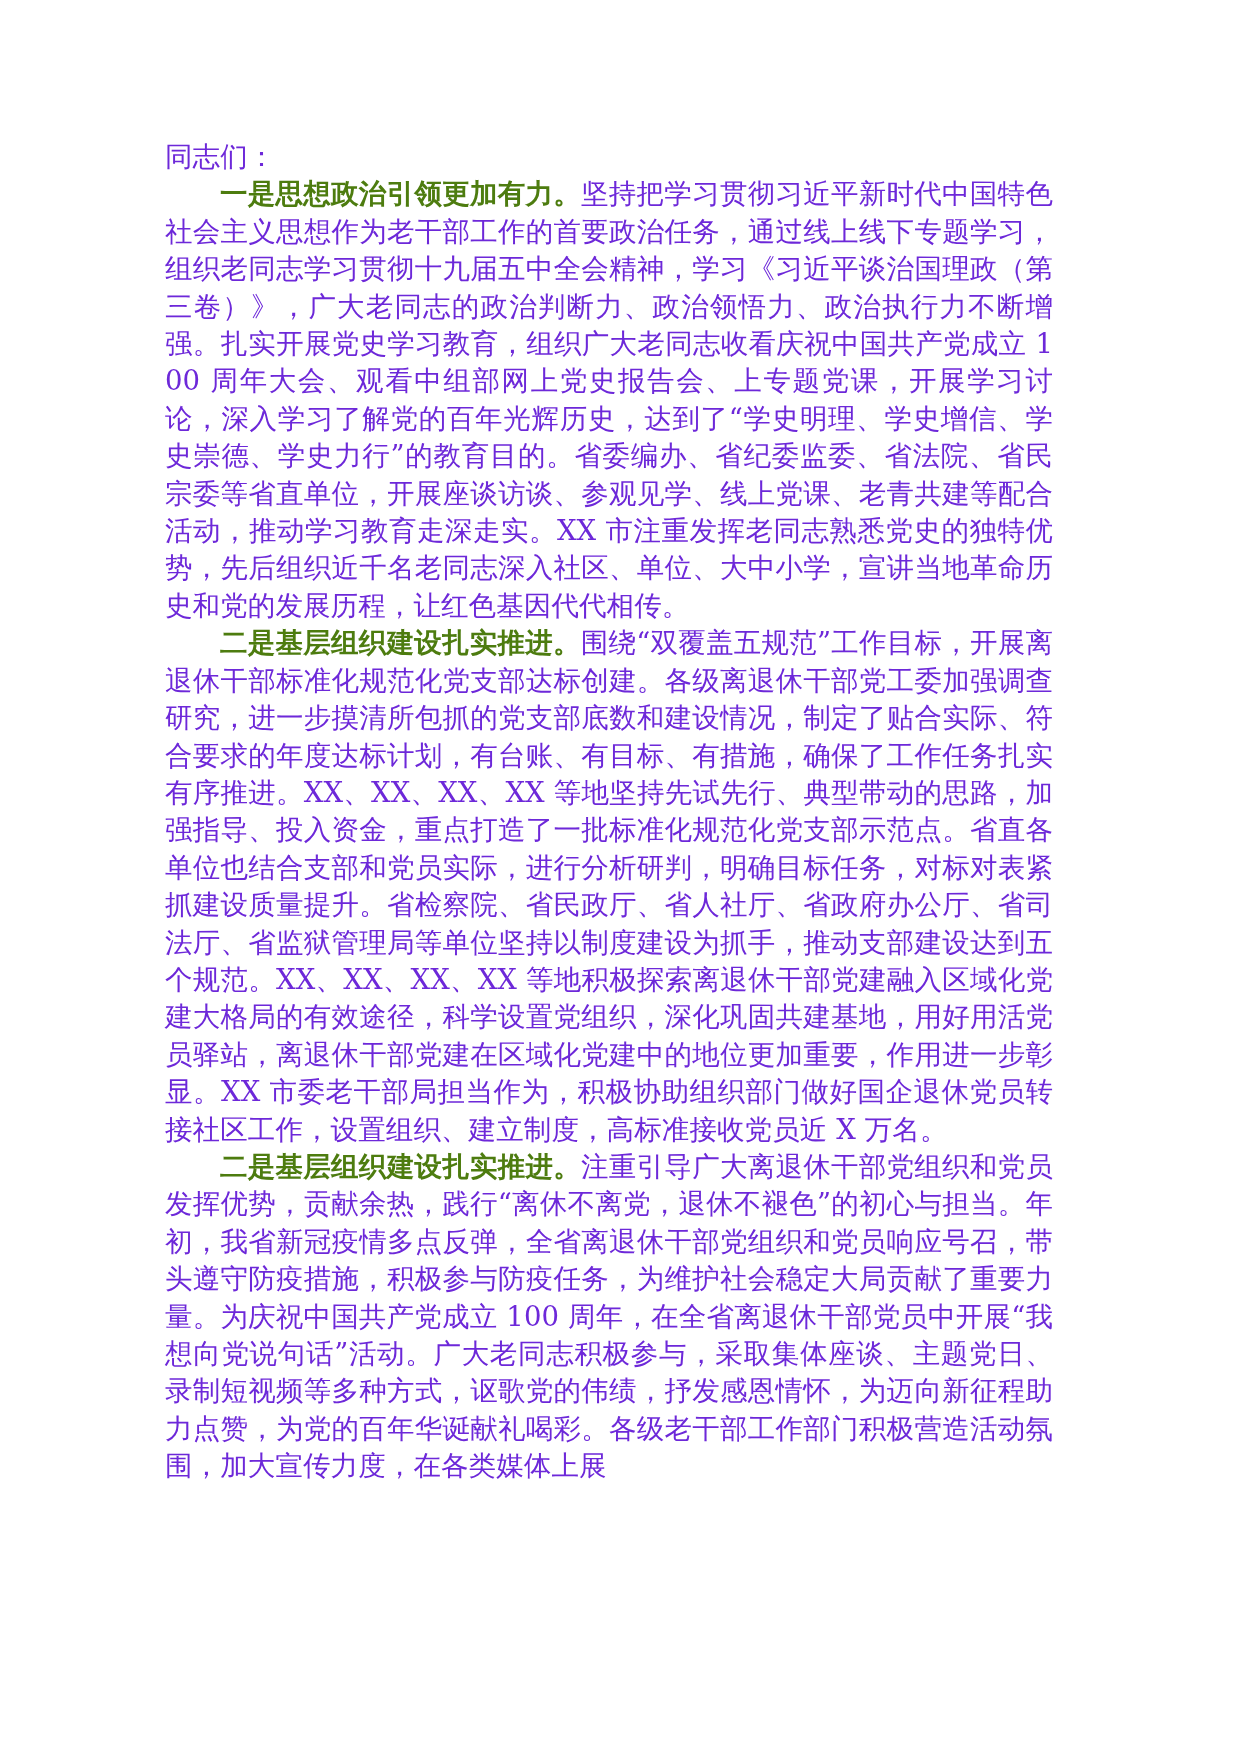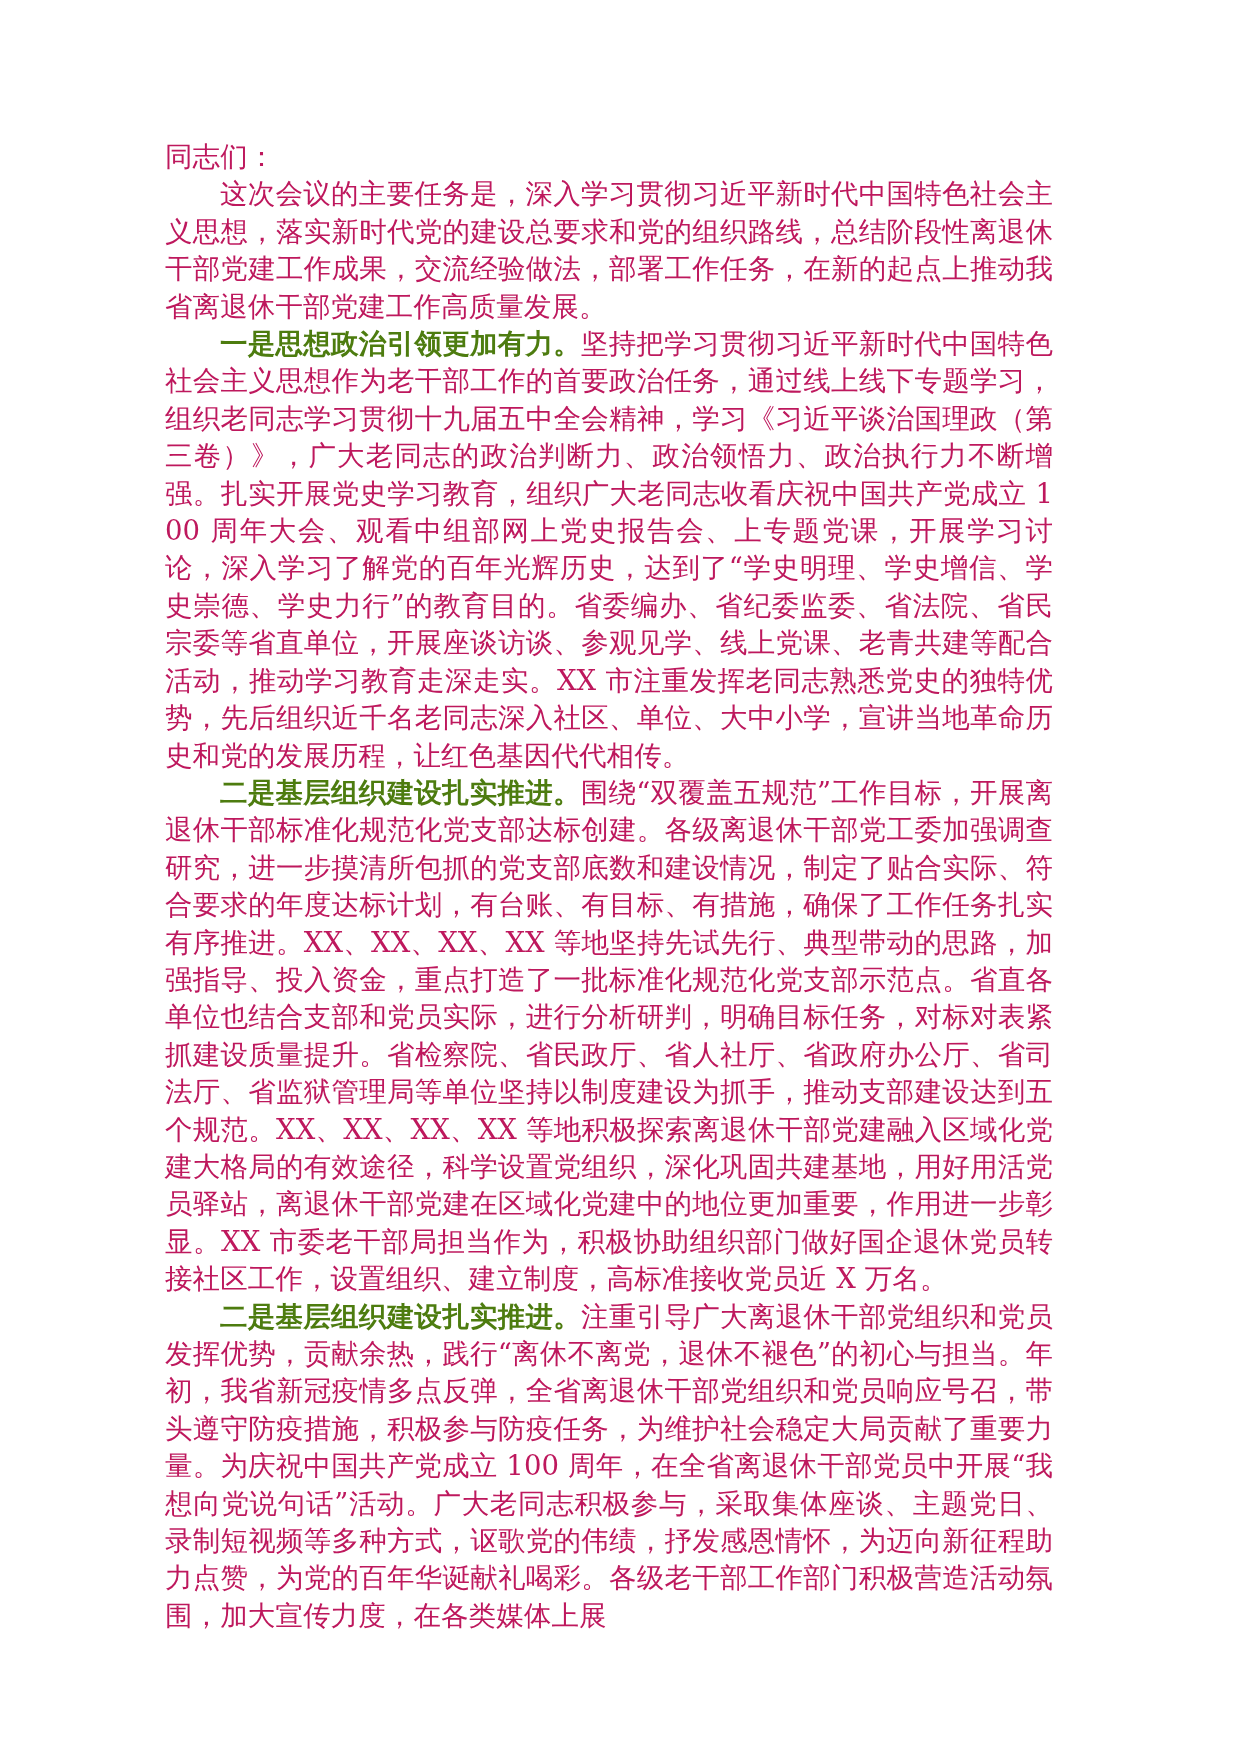--- a/index.html
+++ b/index.html
@@ -47,36 +47,33 @@
   }
   p.body-para {
     text-indent: 2em;
   }
   .lead {
     font-weight: 700;
     color: #4d7c0f;
   }
   .runtext {
     font-weight: 400;
-    color: #be185d;
+    color: #6d28d9;
   }
 </style>
 </head>
 <body>
 
 <div id="page">
   <div id="content">
 
     <p class="para salutation">
       <span class="runtext">同志们：</span>
     </p>
 
-    <p class="para body-para">
-      <span class="runtext">这次会议的主要任务是，深入学习贯彻习近平新时代中国特色社会主义思想，落实新时代党的建设总要求和党的组织路线，总结阶段性离退休干部党建工作成果，交流经验做法，部署工作任务，在新的起点上推动我省离退休干部党建工作高质量发展。</span>
-    </p>
 
 
 
     <p class="para body-para">
       <span class="lead">一是思想政治引领更加有力。</span><span class="runtext">坚持把学习贯彻习近平新时代中国特色社会主义思想作为老干部工作的首要政治任务，通过线上线下专题学习，组织老同志学习贯彻十九届五中全会精神，学习《习近平谈治国理政（第三卷）》，广大老同志的政治判断力、政治领悟力、政治执行力不断增强。扎实开展党史学习教育，组织广大老同志收看庆祝中国共产党成立 100 周年大会、观看中组部网上党史报告会、上专题党课，开展学习讨论，深入学习了解党的百年光辉历史，达到了“学史明理、学史增信、学史崇德、学史力行”的教育目的。省委编办、省纪委监委、省法院、省民宗委等省直单位，开展座谈访谈、参观见学、线上党课、老青共建等配合活动，推动学习教育走深走实。XX 市注重发挥老同志熟悉党史的独特优势，先后组织近千名老同志深入社区、单位、大中小学，宣讲当地革命历史和党的发展历程，让红色基因代代相传。</span>
     </p>
 
     <p class="para body-para">
       <span class="lead">二是基层组织建设扎实推进。</span><span class="runtext">围绕“双覆盖五规范”工作目标，开展离退休干部标准化规范化党支部达标创建。各级离退休干部党工委加强调查研究，进一步摸清所包抓的党支部底数和建设情况，制定了贴合实际、符合要求的年度达标计划，有台账、有目标、有措施，确保了工作任务扎实有序推进。XX、XX、XX、XX 等地坚持先试先行、典型带动的思路，加强指导、投入资金，重点打造了一批标准化规范化党支部示范点。省直各单位也结合支部和党员实际，进行分析研判，明确目标任务，对标对表紧抓建设质量提升。省检察院、省民政厅、省人社厅、省政府办公厅、省司法厅、省监狱管理局等单位坚持以制度建设为抓手，推动支部建设达到五个规范。XX、XX、XX、XX 等地积极探索离退休干部党建融入区域化党建大格局的有效途径，科学设置党组织，深化巩固共建基地，用好用活党员驿站，离退休干部党建在区域化党建中的地位更加重要，作用进一步彰显。XX 市委老干部局担当作为，积极协助组织部门做好国企退休党员转接社区工作，设置组织、建立制度，高标准接收党员近 X 万名。</span>
     </p>

